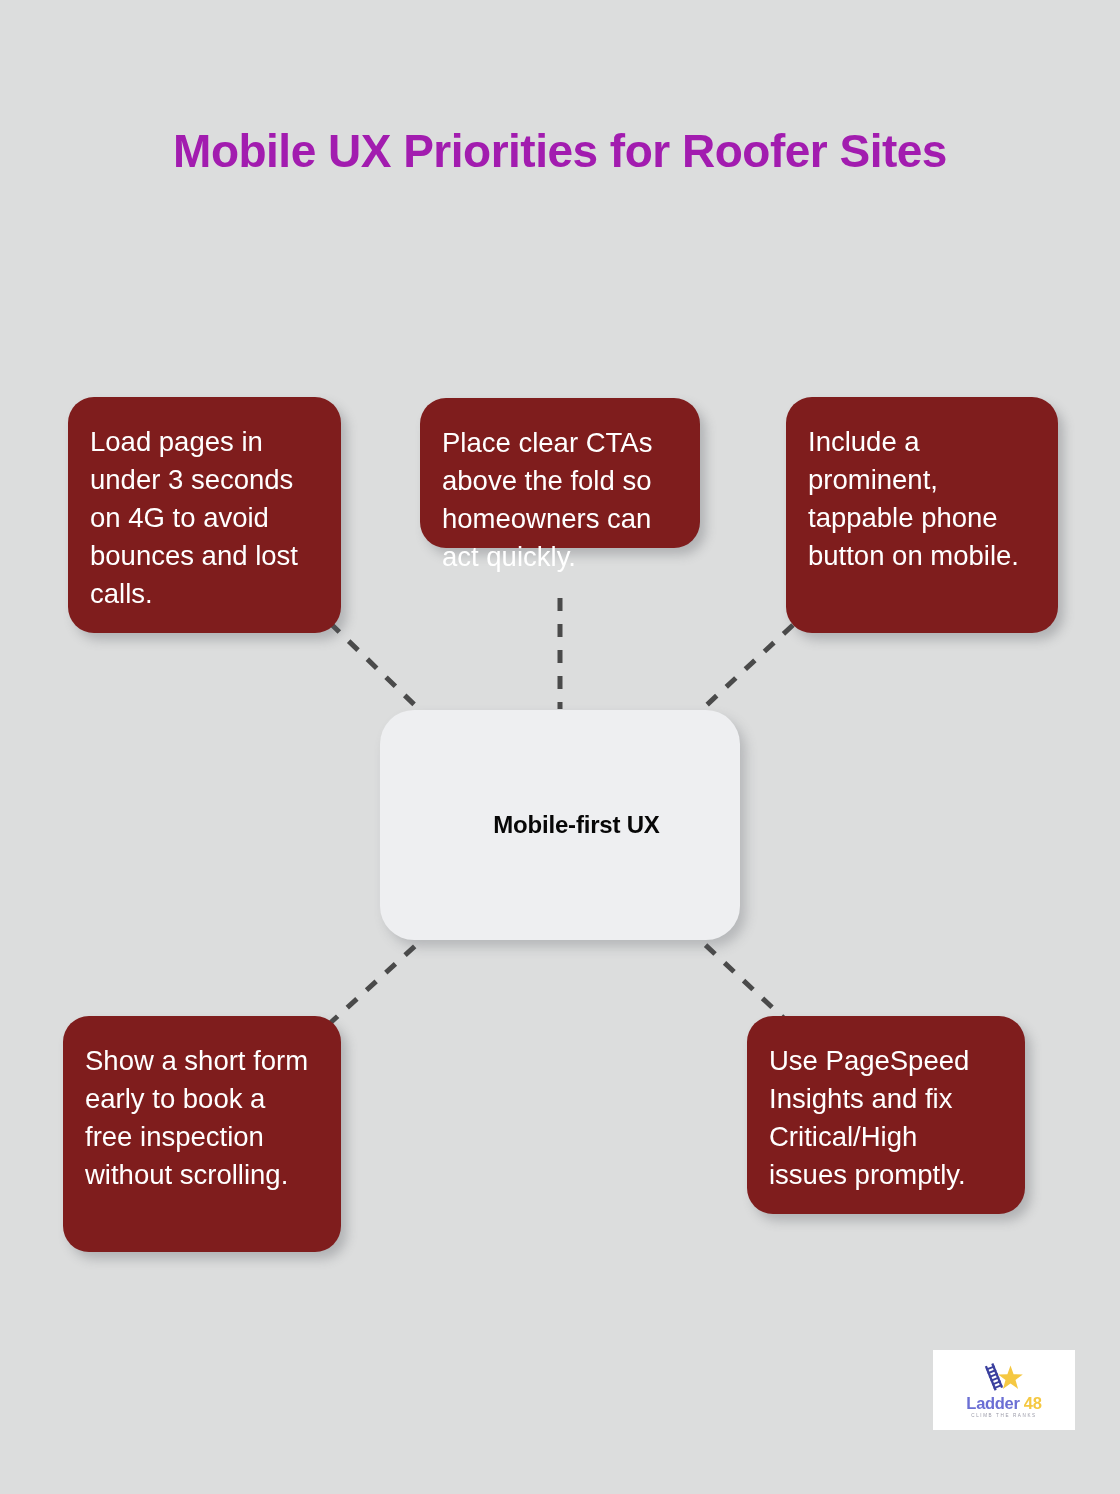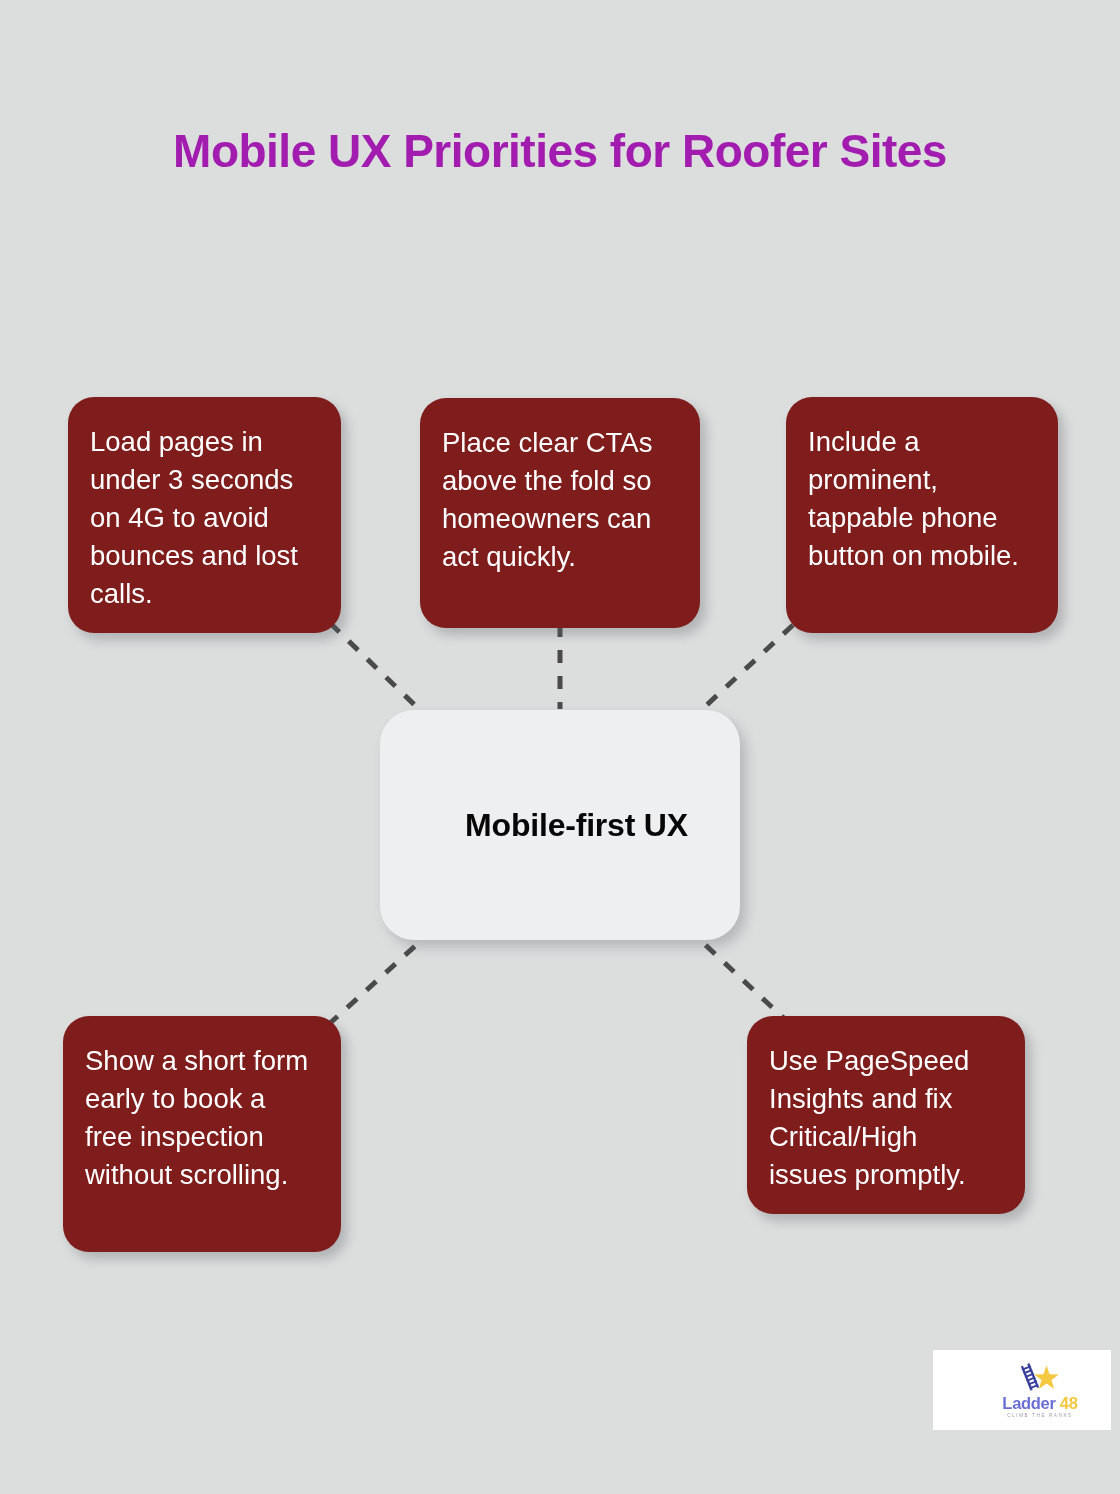--- a/index.html
+++ b/index.html
@@ -59,63 +59,62 @@
     line-height: 1.38;
     padding: 26px 26px 26px 22px;
     box-shadow: 6px 7px 11px rgba(90, 95, 100, 0.33);
     display: block;
   }
   .node .node-text {
     display: block;
   }
 
   #node-speed      { left: 68px;  top: 397px;  width: 273px; height: 236px; }
-  #node-cta        { left: 420px; top: 398px;  width: 280px; height: 230px; }
+  #node-cta        { left: 420px; top: 398px;  width: 280px; height: 150px; }
   #node-phone      { left: 786px; top: 397px;  width: 272px; height: 236px; }
   #node-form       { left: 63px;  top: 1016px; width: 278px; height: 236px; }
   #node-pagespeed  { left: 747px; top: 1016px; width: 278px; height: 198px; }
 
   
   #node-center {
     position: absolute;
     left: 380px;
     top: 710px;
     width: 360px;
     height: 230px;
     box-sizing: border-box;
     border-radius: 34px;
     background: #eeeff1;
     box-shadow: 6px 7px 12px rgba(95, 100, 105, 0.30);
     display: flex;
     align-items: center;
     justify-content: center;
   }
   #node-center .center-text {
-    font-size: 32px;
+    font-size: 24px;
     font-weight: bold;
     color: #070707;
     text-align: center;
     letter-spacing: -0.2px;
     margin-left: 33px;
   }
 
   
   #logo {
     position: absolute;
     left: 933px;
     top: 1350px;
     width: 142px;
     height: 80px;
     background: #ffffff;
     display: flex;
     flex-direction: column;
     align-items: center;
     justify-content: center;
     gap: 2px;
-    padding-left: 36px;
   }
   #logo-mark {
     width: 46px;
     height: 32px;
     display: block;
   }
   #logo-wordmark {
     font-size: 16.5px;
     font-weight: bold;
     line-height: 1;

